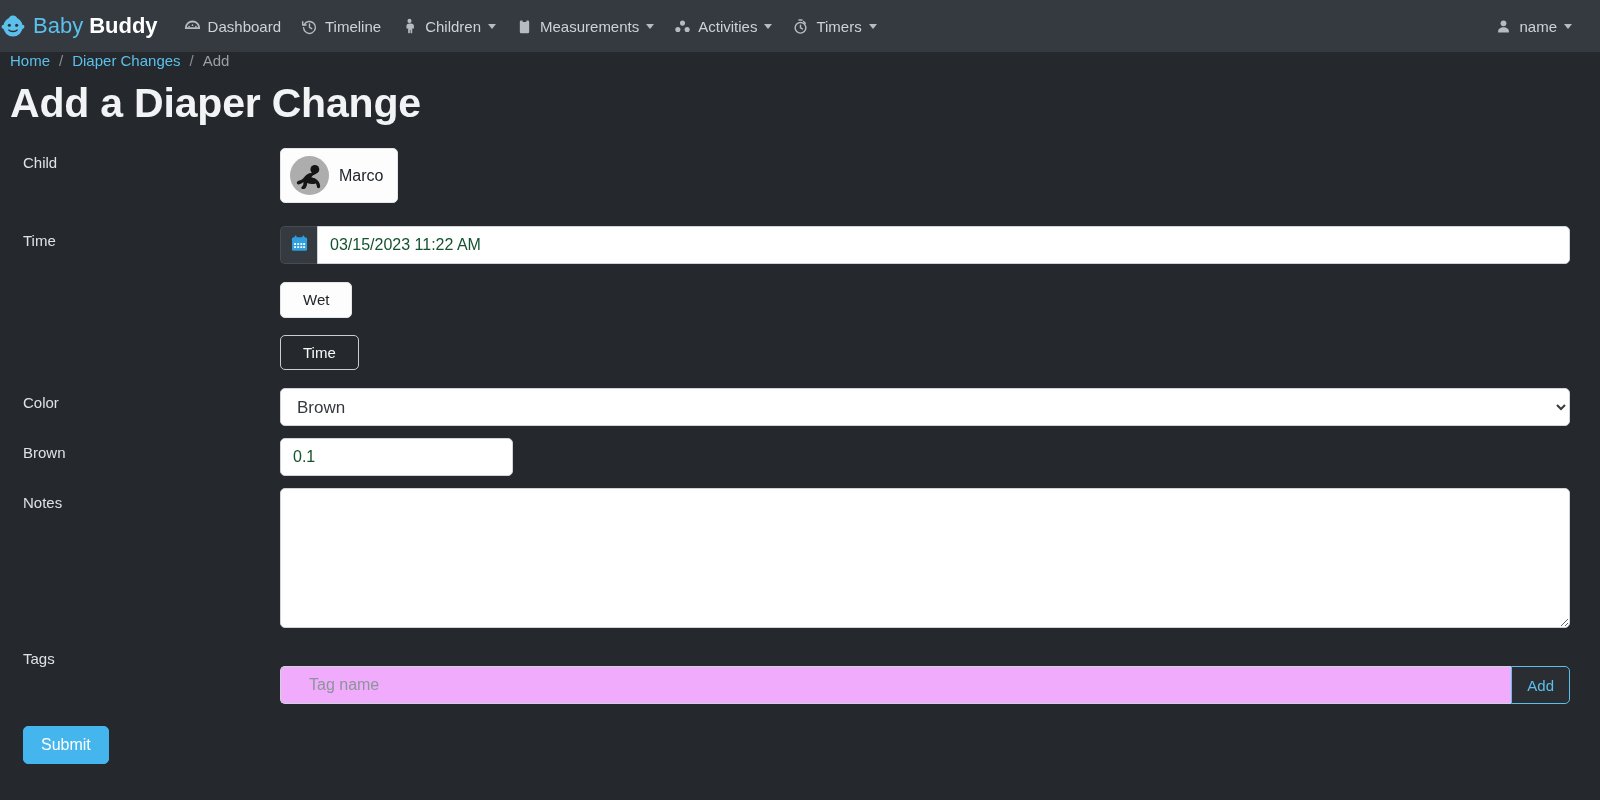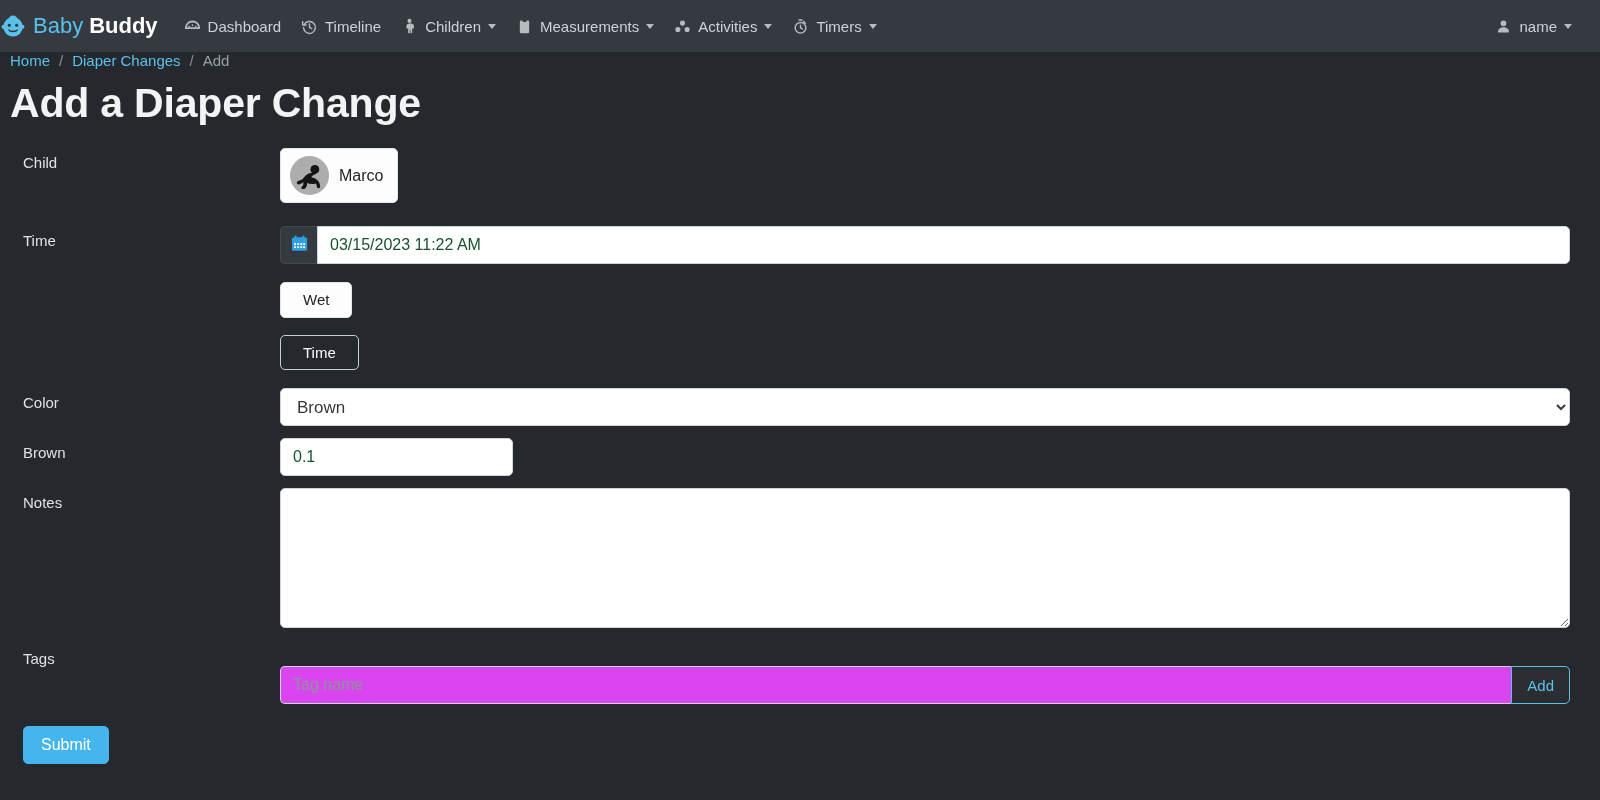--- a/index.html
+++ b/index.html
@@ -181,26 +181,26 @@
     color: #1d2125;
     outline: none;
     resize: both;
     display: block;
   }
 
   
   .tag-group { display: flex; width: 100%; }
   .tag-input {
     flex: 1;
-    background: #d946ef;
+    background: #f0abfc;
     border: 1px solid #ced4da;
     border-right: none;
     border-radius: 5px 0 0 5px;
     height: 38px;
-    padding: 6px 12px;
+    padding: 6px 28px;
     font-family: "Liberation Sans", sans-serif;
     font-size: 16px;
     color: #1d2125;
     outline: none;
     min-width: 0;
   }
   .tag-input::placeholder { color: #8c949b; }
   .tag-add-btn {
     background: #2a2e33;
     color: #5bc0eb;

